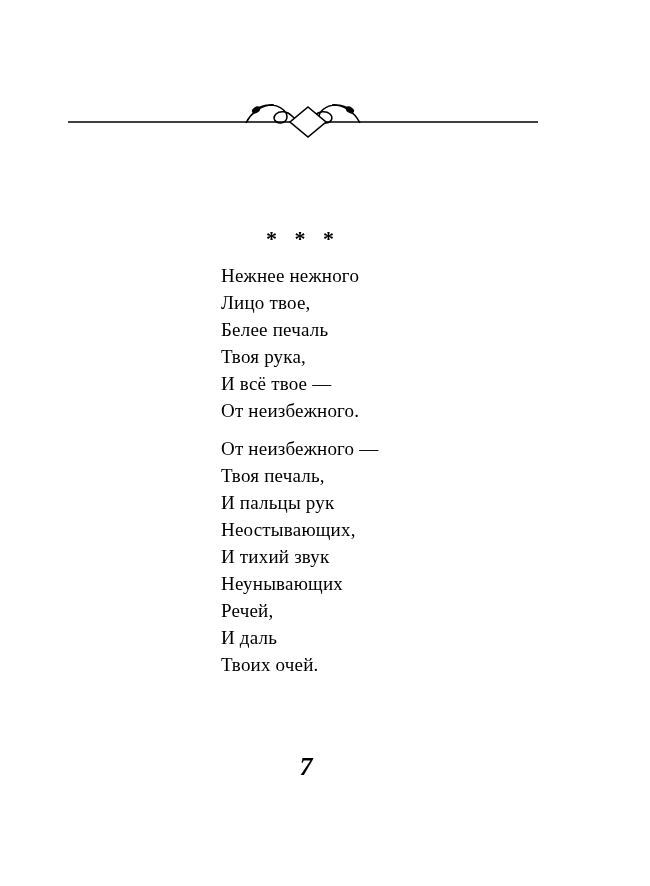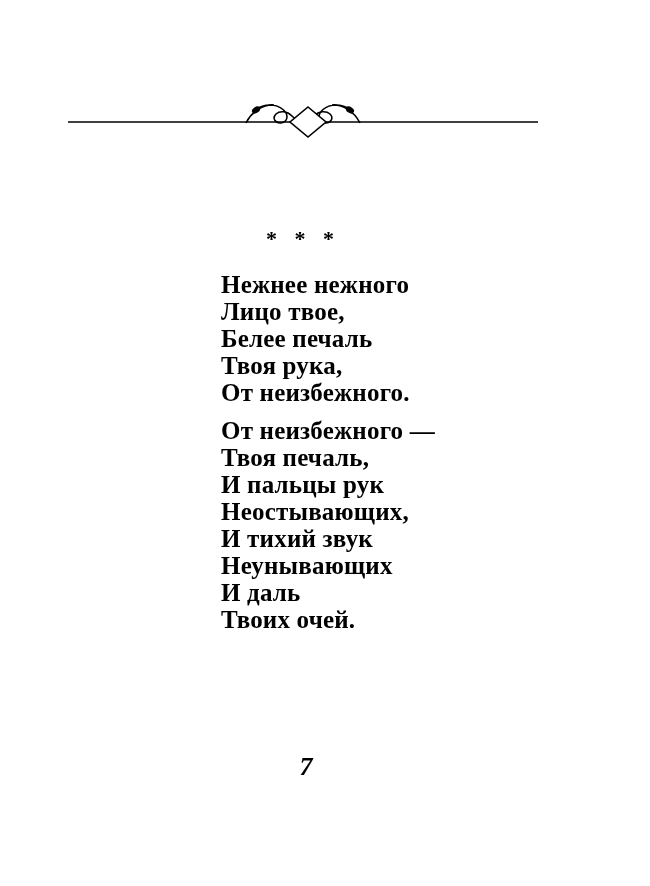--- a/index.html
+++ b/index.html
@@ -31,24 +31,24 @@
     text-align: center;
     transform: translateX(-22px);
     font-weight: bold;
     font-size: 22px;
     letter-spacing: 6px;
     white-space: pre;
   }
   .poem {
     position: absolute;
     left: 221px;
-    top: 271px;
-    font-size: 25px;
+    top: 262px;
+    font-size: 19px;
     line-height: 27px;
-    font-weight: bold;
+    font-weight: normal;
     letter-spacing: 0.2px;
   }
   .stanza { margin: 0 0 11px 0; }
   .stanza:last-child { margin-bottom: 12px; }
   .poem-line { white-space: pre; }
   .page-number {
     position: absolute;
     top: 752px;
     left: 0;
     right: 0;
@@ -83,29 +83,31 @@
   </svg>
 
   <div class="heading">* * *</div>
 
   <div class="poem">
     <div class="stanza">
       <div class="poem-line">Нежнее нежного</div>
       <div class="poem-line">Лицо твое,</div>
       <div class="poem-line">Белее печаль</div>
       <div class="poem-line">Твоя рука,</div>
+      <div class="poem-line">И всё твое —</div>
       <div class="poem-line">От неизбежного.</div>
     </div>
     <div class="stanza">
       <div class="poem-line">От неизбежного —</div>
       <div class="poem-line">Твоя печаль,</div>
       <div class="poem-line">И пальцы рук</div>
       <div class="poem-line">Неостывающих,</div>
       <div class="poem-line">И тихий звук</div>
       <div class="poem-line">Неунывающих</div>
+      <div class="poem-line">Речей,</div>
       <div class="poem-line">И даль</div>
       <div class="poem-line">Твоих очей.</div>
     </div>
   </div>
 
   <div class="page-number">7</div>
 
 </div>
 
 </body></html>

